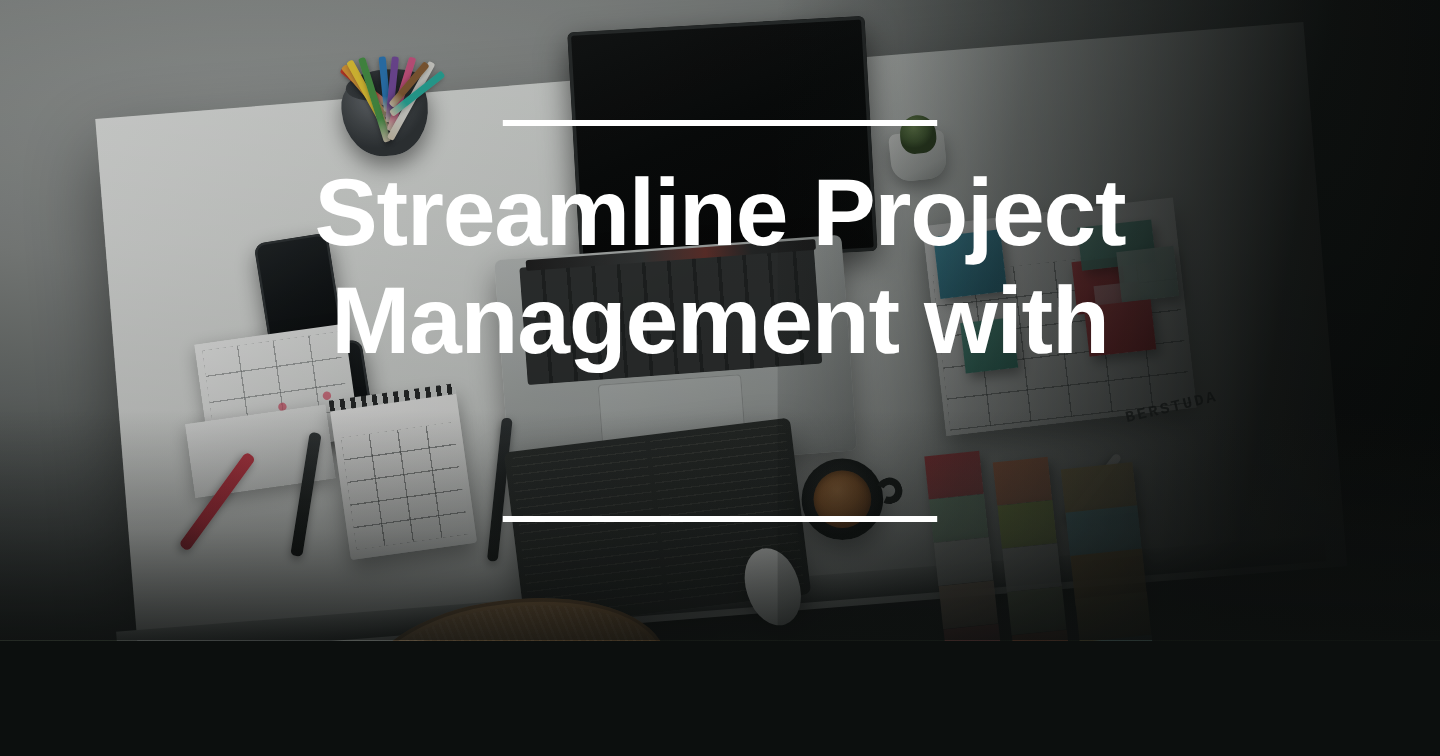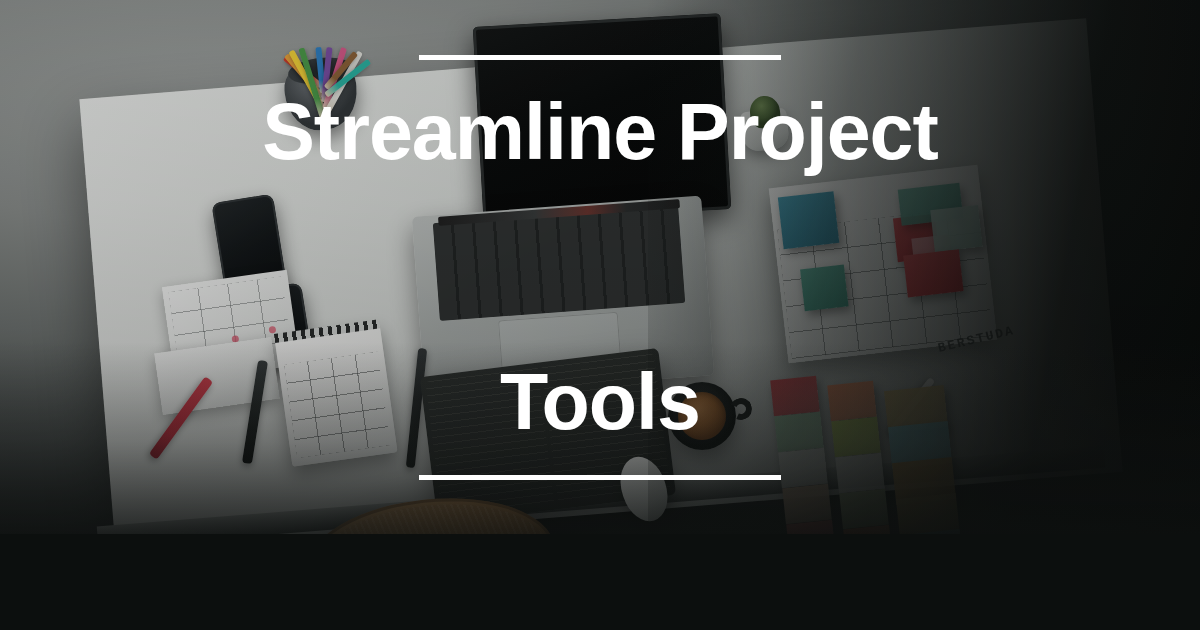--- a/index.html
+++ b/index.html
@@ -379,20 +379,19 @@
 
     <div class="bg-darkright"></div>
     <div class="bg-darkbottom"></div>
     <div class="scrim"></div>
   </div>
 
   <div class="overlay">
     <div class="rule rule-top"></div>
     <h1 class="headline">
       <span>Streamline Project</span><br>
+      <span>Management with</span><br>
       <br>
-      <br>
-      <span>Tools</span>
     </h1>
     <div class="rule rule-bottom"></div>
   </div>
 
 </div>
 
 </body></html>

